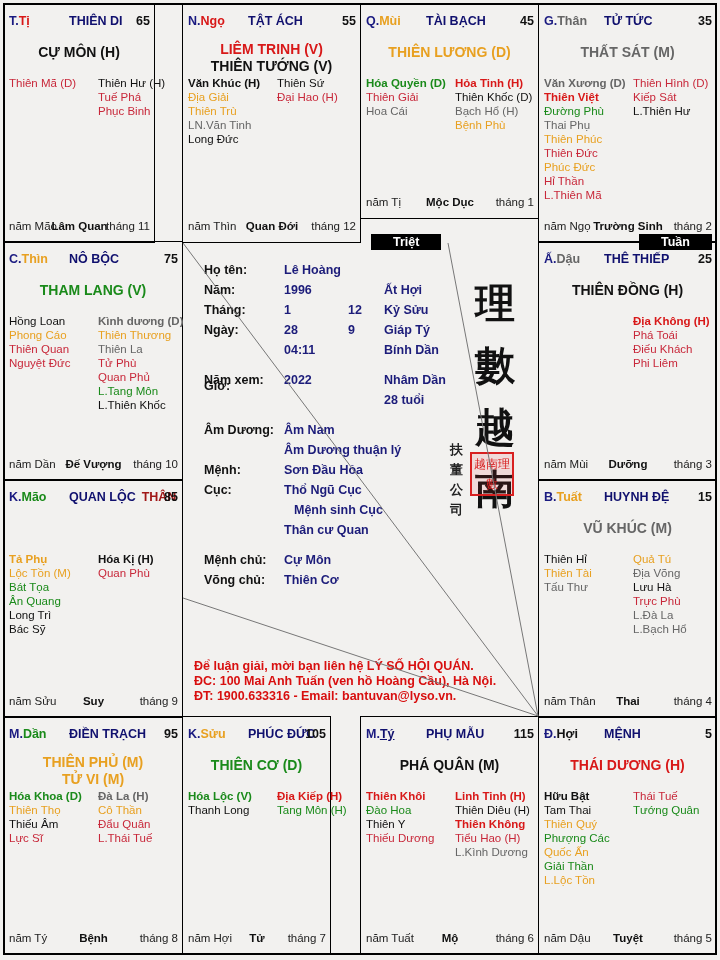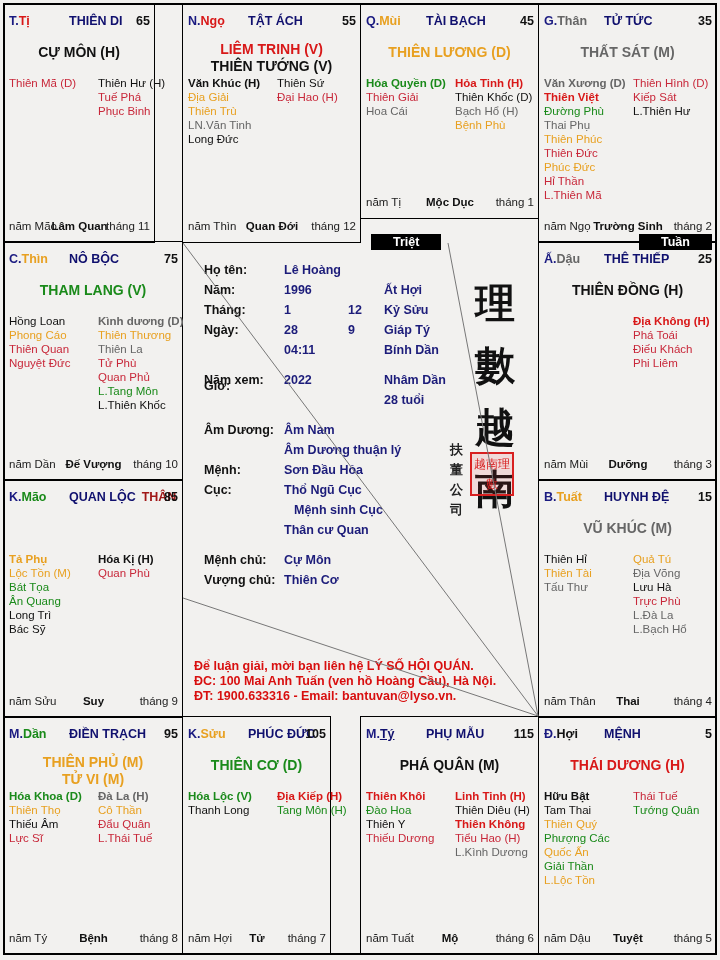--- a/index.html
+++ b/index.html
@@ -416,21 +416,21 @@
   <div class="info lbl" style="left:22px;top:221px;">Mệnh:</div>
   <div class="info val" style="left:102px;top:221px;">Sơn Đầu Hỏa</div>
 
   <div class="info lbl" style="left:22px;top:241px;">Cục:</div>
   <div class="info val" style="left:102px;top:241px;">Thổ Ngũ Cục</div>
   <div class="info val" style="left:112px;top:261px;">Mệnh sinh Cục</div>
   <div class="info val" style="left:102px;top:281px;">Thân cư Quan</div>
 
   <div class="info lbl" style="left:22px;top:311px;">Mệnh chủ:</div>
   <div class="info val" style="left:102px;top:311px;">Cự Môn</div>
-  <div class="info lbl" style="left:22px;top:331px;">Vượng chủ:</div>
+  <div class="info lbl" style="left:22px;top:331px;">Võng chủ:</div>
   <div class="info val" style="left:102px;top:331px;">Thiên Cơ</div>
 
   <div class="callig">
     <div>理</div>
     <div>數</div>
     <div>越</div>
     <div>南</div>
   </div>
   <div class="smallcal">
     <div>扶</div>

